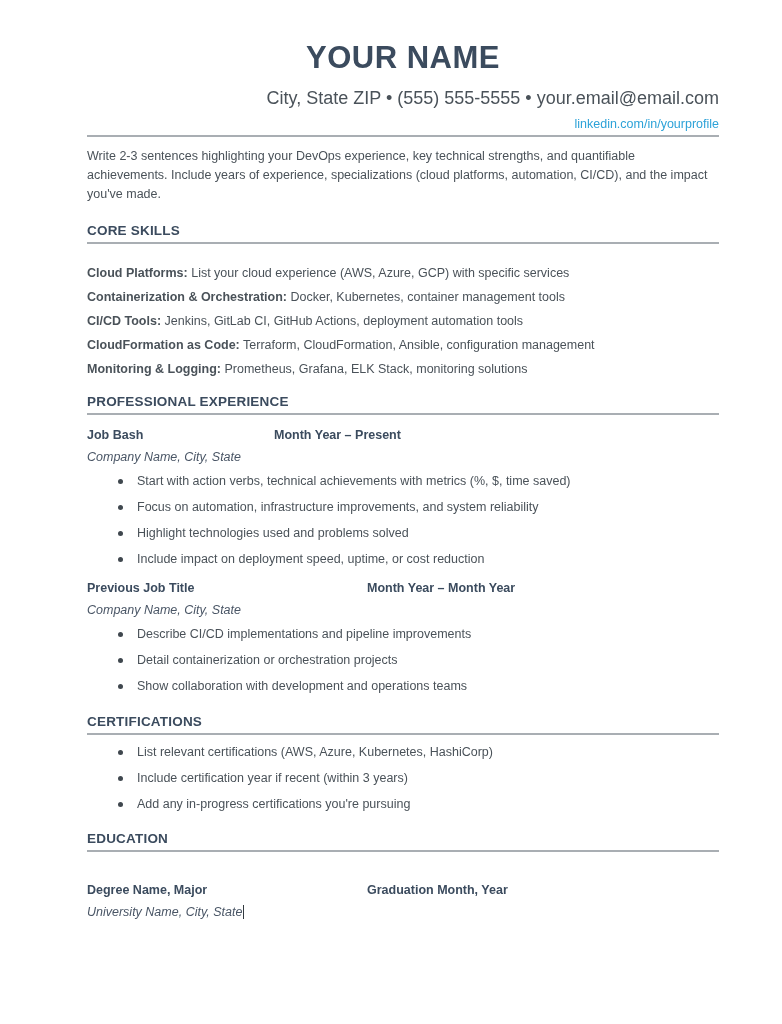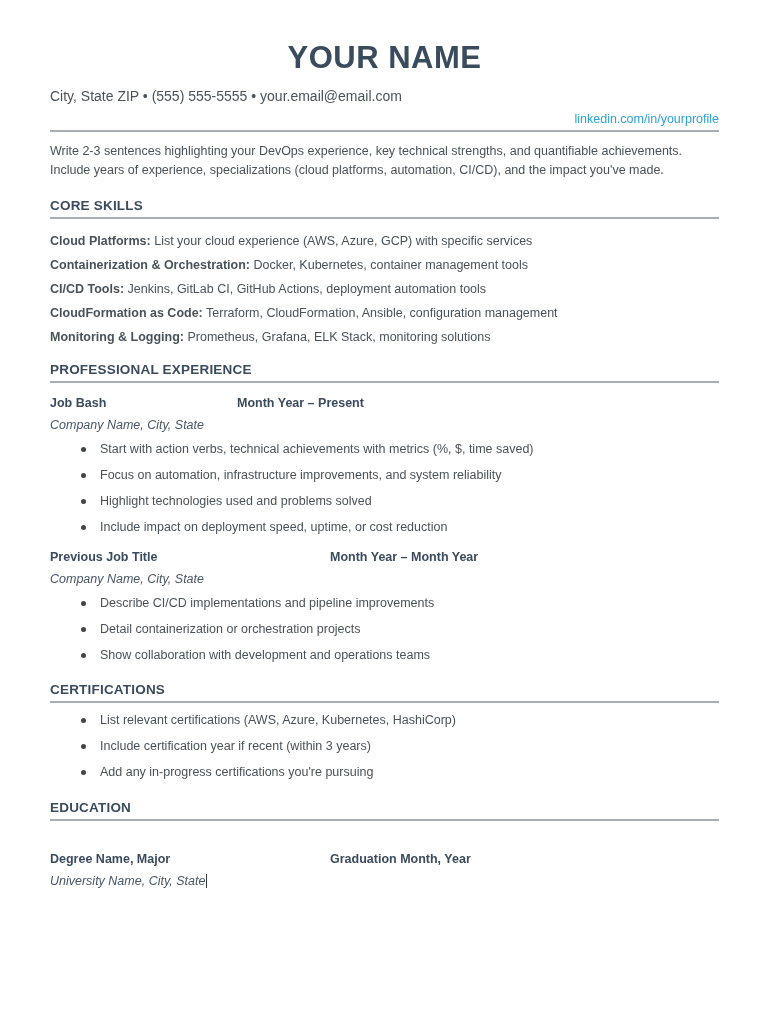--- a/index.html
+++ b/index.html
@@ -7,34 +7,34 @@
   .page {
     position: relative;
     width: 782px;
     height: 1024px;
     background: #ffffff;
     font-family: "Liberation Sans", sans-serif;
     color: #4a5259;
     overflow: hidden;
   }
   .content {
-    padding: 40px 63px 0 50px;
+    padding: 40px 63px 0 87px;
   }
   .doc-title {
     text-align: center;
     font-size: 31px;
     font-weight: 700;
     letter-spacing: 0.5px;
     color: #3b4b5e;
     line-height: 1.15;
   }
   .contact-line {
     margin-top: 12px;
-    text-align: left;
-    font-size: 14px;
+    text-align: right;
+    font-size: 18px;
     color: #4a5259;
   }
   .linkedin-line {
     margin-top: 8px;
     text-align: right;
     font-size: 12.5px;
   }
   .linkedin-line a {
     color: #2da2d8;
     text-decoration: none;
@@ -52,21 +52,21 @@
     height: 2px;
     background: #a9aeb3;
     border: none;
   }
   .summary-text {
     margin-top: 10px;
     font-size: 12.5px;
     line-height: 1.55;
     color: #4a5259;
   }
-  .skills-list { margin-top: 15px; }
+  .skills-list { margin-top: 22px; }
   .skill-line {
     font-size: 12.5px;
     margin-bottom: 10px;
     color: #4a5259;
   }
   .skill-label { font-weight: 700; }
   .job-header {
     position: relative;
     margin-top: 13px;
     font-size: 12.5px;

